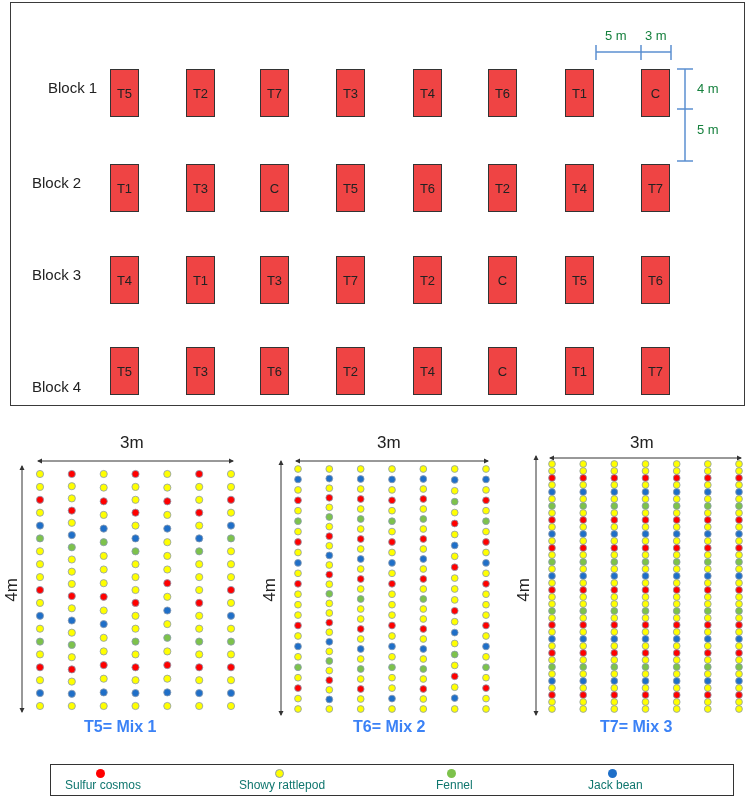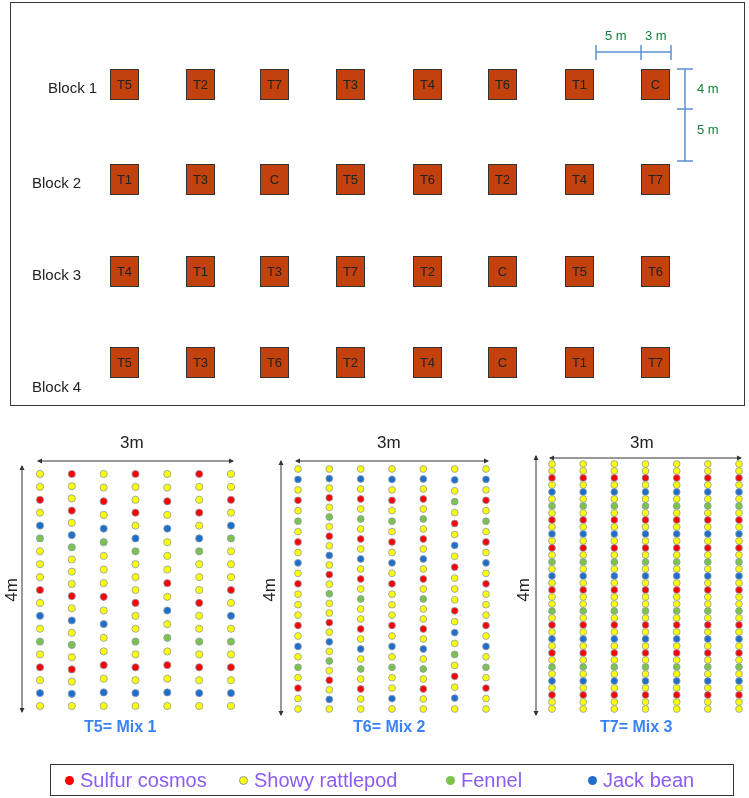--- a/index.html
+++ b/index.html
@@ -1,31 +1,31 @@
 <!DOCTYPE html>
 <html><head>
 <meta charset="utf-8">
 <style>
   html, body { margin: 0; padding: 0; background: #ffffff; }
   body { width: 749px; height: 798px; position: relative; overflow: hidden;
          font-family: "Liberation Sans", "DejaVu Sans", sans-serif; color: #1a1a1a; }
   .frame { position: absolute; left: 10px; top: 2px; width: 735px; height: 404px;
            border: 1.5px solid #3a3a3a; box-sizing: border-box; }
   .block-label { position: absolute; font-size: 15px; color: #222; white-space: nowrap; }
-  .plot { position: absolute; width: 29px; height: 31px; border: 1.5px solid #333;
+  .plot { position: absolute; width: 29px; height: 48px; border: 1.5px solid #333;
           box-sizing: border-box; display: flex; align-items: center; justify-content: center;
-          font-size: 13px; color: #222; background: #c2410c; }
+          font-size: 13px; color: #222; background: #ef4444; }
   .dim-label { position: absolute; font-size: 13px; color: #15803d; white-space: nowrap; }
   svg.overlay { position: absolute; left: 0; top: 0; }
   .panel-title { position: absolute; font-size: 16px; font-weight: bold; color: #3b82f6; white-space: nowrap; }
   .axis-label { position: absolute; font-size: 17px; color: #222; white-space: nowrap; }
   .axis-label.vertical { transform: rotate(-90deg); transform-origin: center; }
   .legend { position: absolute; left: 50px; top: 764px; width: 684px; height: 32px;
             border: 1.5px solid #333; box-sizing: border-box; display: flex; align-items: center; }
-  .legend-item { position: absolute; display: flex; align-items: center; font-size: 20px; color: #8b5cf6; white-space: nowrap; }
+  .legend-item { position: absolute; display: flex; align-items: center; font-size: 12px; color: #0f766e; white-space: nowrap; flex-direction: column; }
   .legend-dot { width: 9px; height: 9px; border-radius: 50%; margin-right: 6px; box-sizing: border-box; }
 </style>
 </head>
 <body>
 
 <div class="frame"></div>
 <div id="blocks">
     <div class="block-label" style="left: 48px; top: 79px;">Block 1</div>
     <div class="plot" style="left: 110px; top: 69px;">T5</div>
     <div class="plot" style="left: 186px; top: 69px;">T2</div>
@@ -673,21 +673,21 @@
 
 <div class="legend">
   <div class="legend-item" style="left:14px;">
     <span class="legend-dot" style="background:#ff0000;"></span>
     <span>Sulfur cosmos</span>
   </div>
   <div class="legend-item" style="left:188px;">
     <span class="legend-dot" style="background:#ffff00; border:1px solid #8a9ab0;"></span>
     <span>Showy rattlepod</span>
   </div>
-  <div class="legend-item" style="left:395px;">
+  <div class="legend-item" style="left:385px;">
     <span class="legend-dot" style="background:#7dc24b;"></span>
     <span>Fennel</span>
   </div>
   <div class="legend-item" style="left:537px;">
     <span class="legend-dot" style="background:#1f6fc8;"></span>
     <span>Jack bean</span>
   </div>
 </div>
 
 </body></html>

